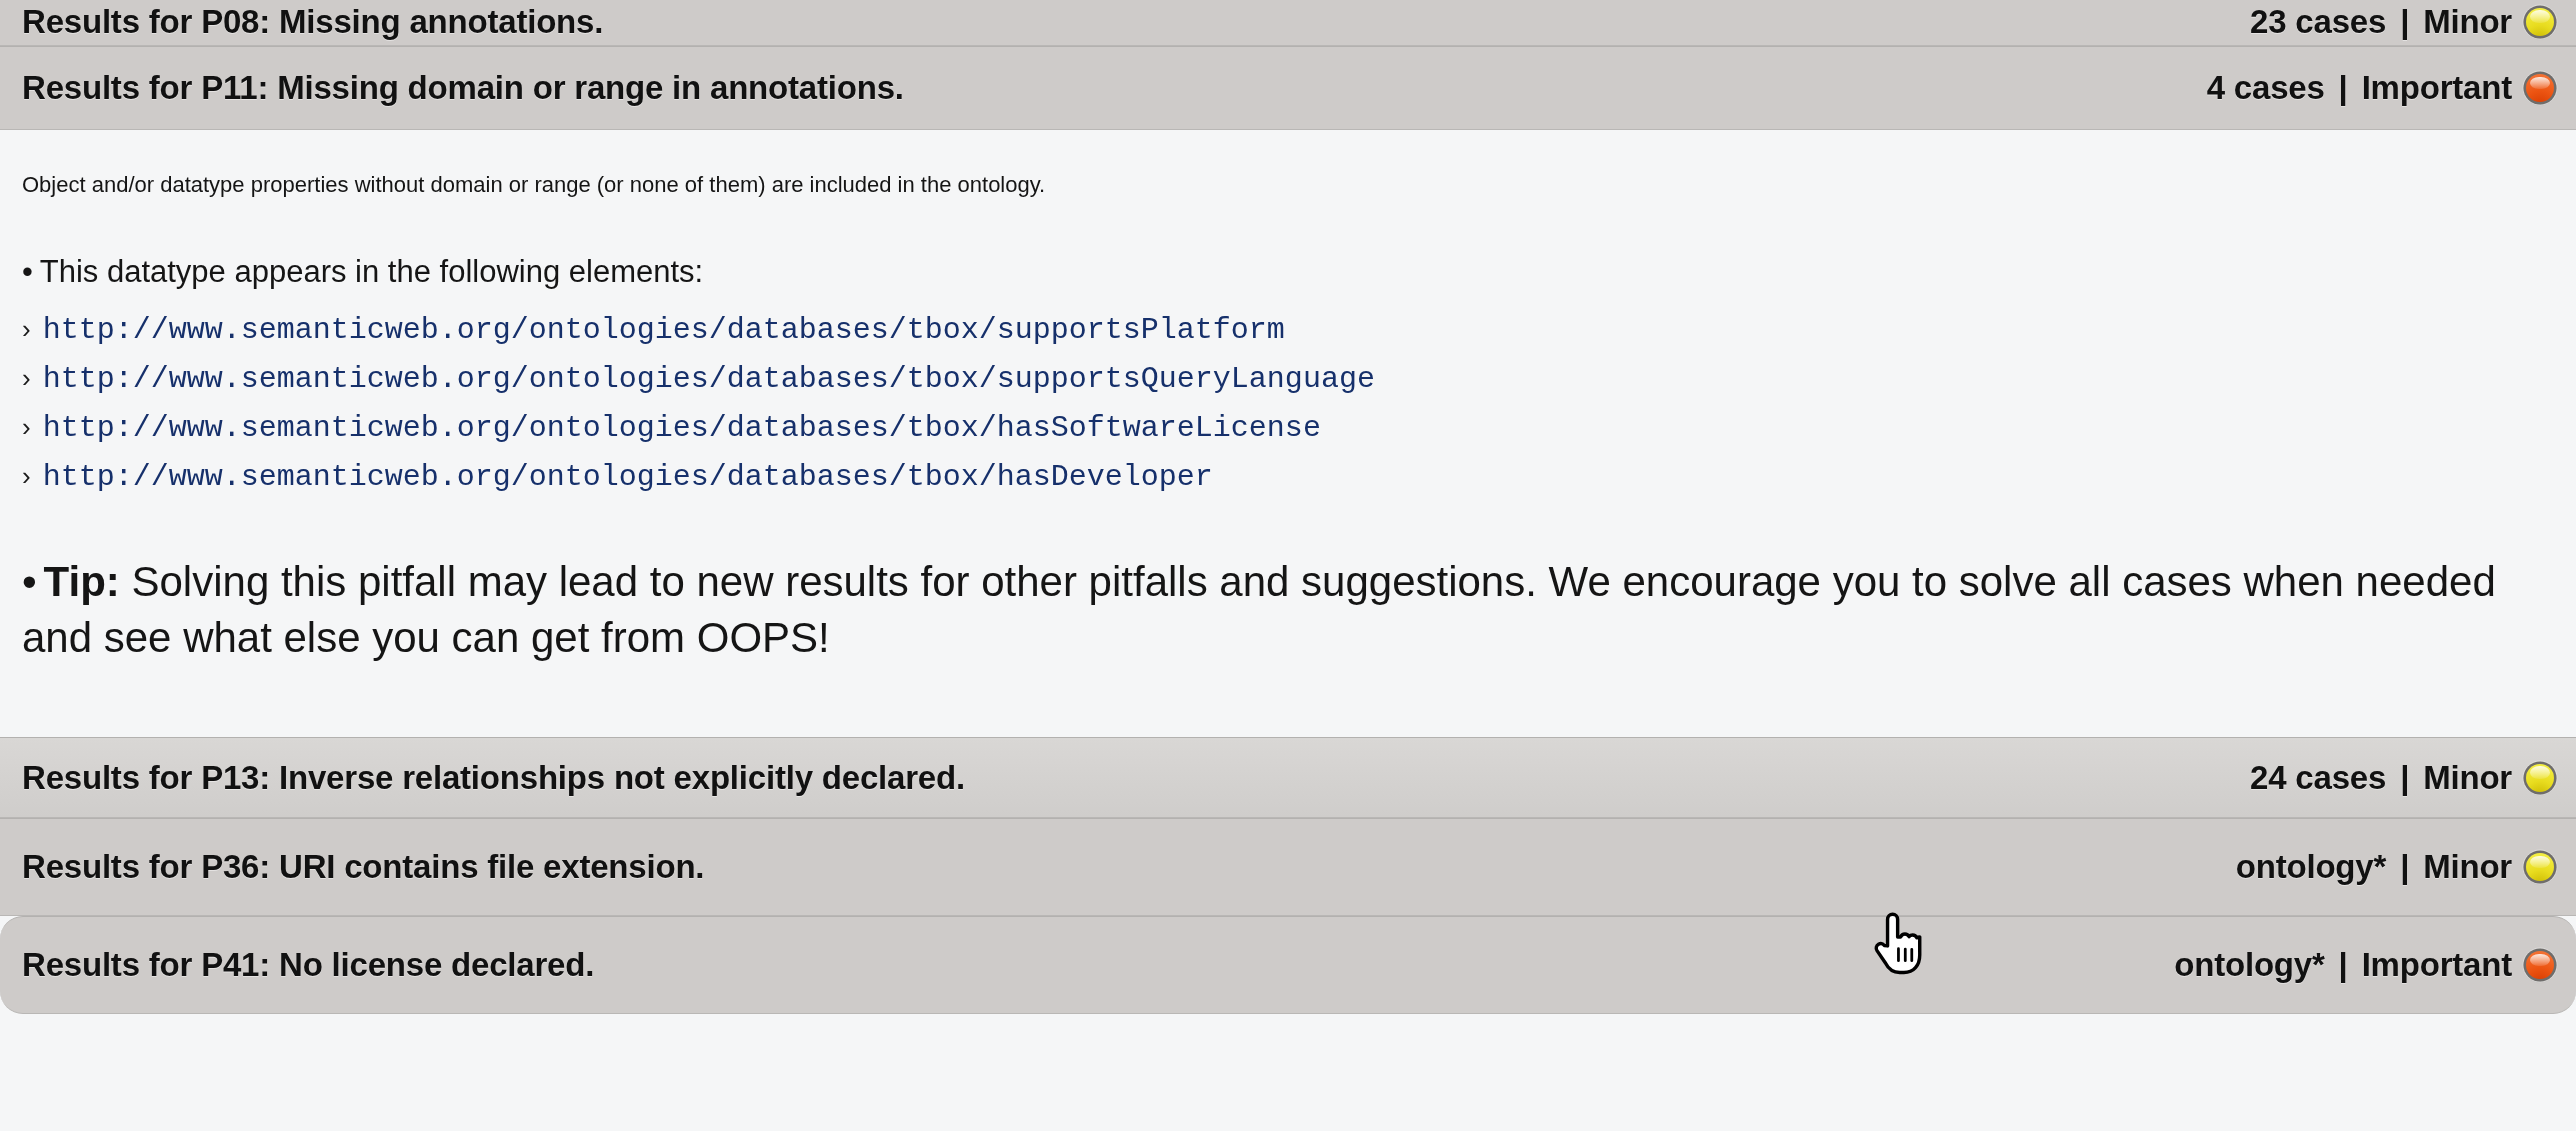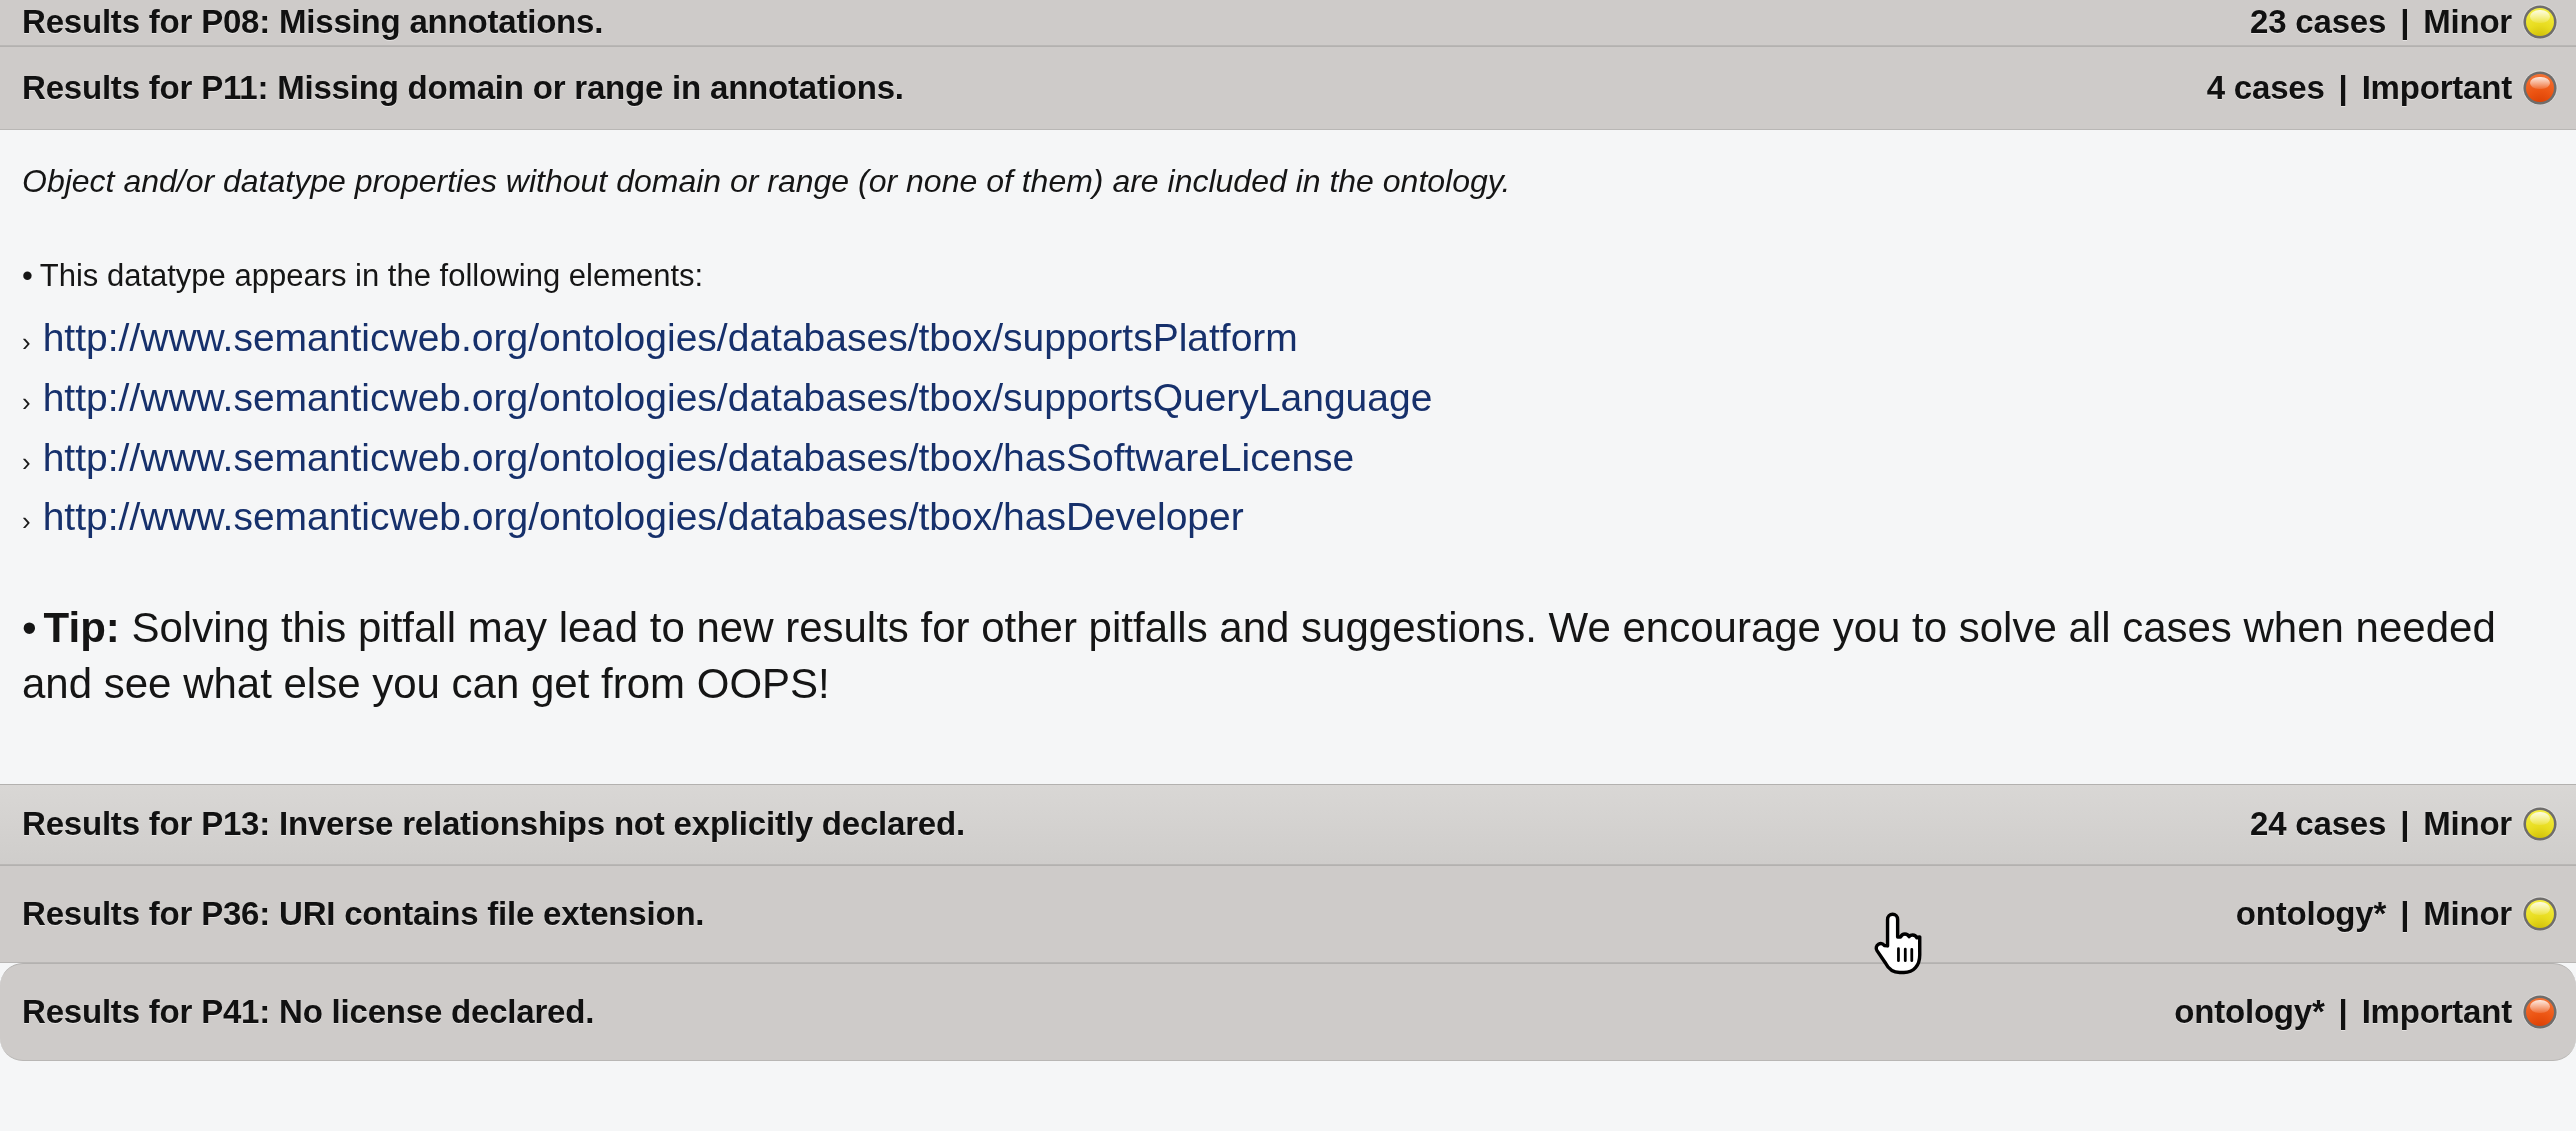--- a/index.html
+++ b/index.html
@@ -96,25 +96,24 @@
   }
 
   
   .pitfall-body {
     background: #f5f6f7;
     padding: 26px 22px 29px 22px;
     box-sizing: border-box;
     width: 2576px;
   }
   .pitfall-body .description {
-    font-size: 32px;
+    font-size: 22px;
     color: #151515;
     line-height: 1.32;
-    margin: 4px 0 53px 0;
-    font-style: italic;
+    margin: 14px 0 53px 0;
   }
   .bullet-line {
     font-size: 31px;
     color: #151515;
     line-height: 1.32;
     margin: 0 0 12px 0;
   }
   .bullet-dot {
     display: inline-block;
     margin-right: 6.9px;
@@ -131,26 +130,27 @@
     padding: 6.9px 0 6px 0;
   }
   .element-item .chev {
     font-size: 26px;
     color: #1a1a1a;
     line-height: 1;
     flex: 0 0 auto;
     font-weight: normal;
   }
   .element-item .uri {
-    font-size: 39px;
+    font-size: 30px;
     color: #16306b;
     text-decoration: none;
     line-height: 1.2;
     cursor: pointer;
     word-break: break-all;
+    font-family: Liberation Mono, monospace;
   }
 
   .tip-block {
     margin-top: 53px;
     font-size: 42px;
     color: #151515;
     line-height: 1.34;
     max-width: 2542px;
   }
   .tip-block b { font-weight: bold; }

